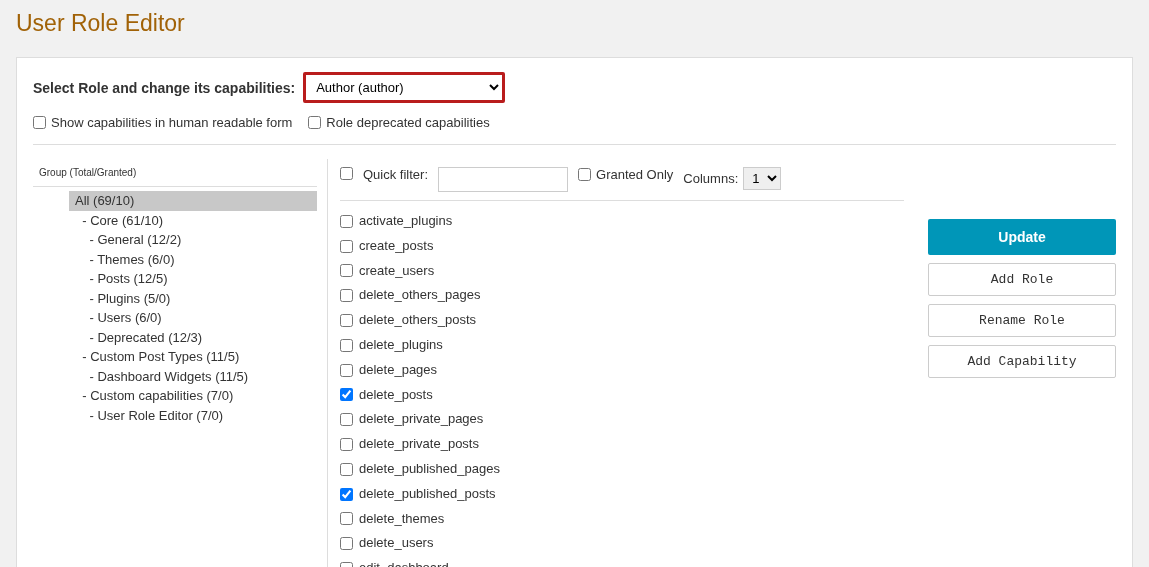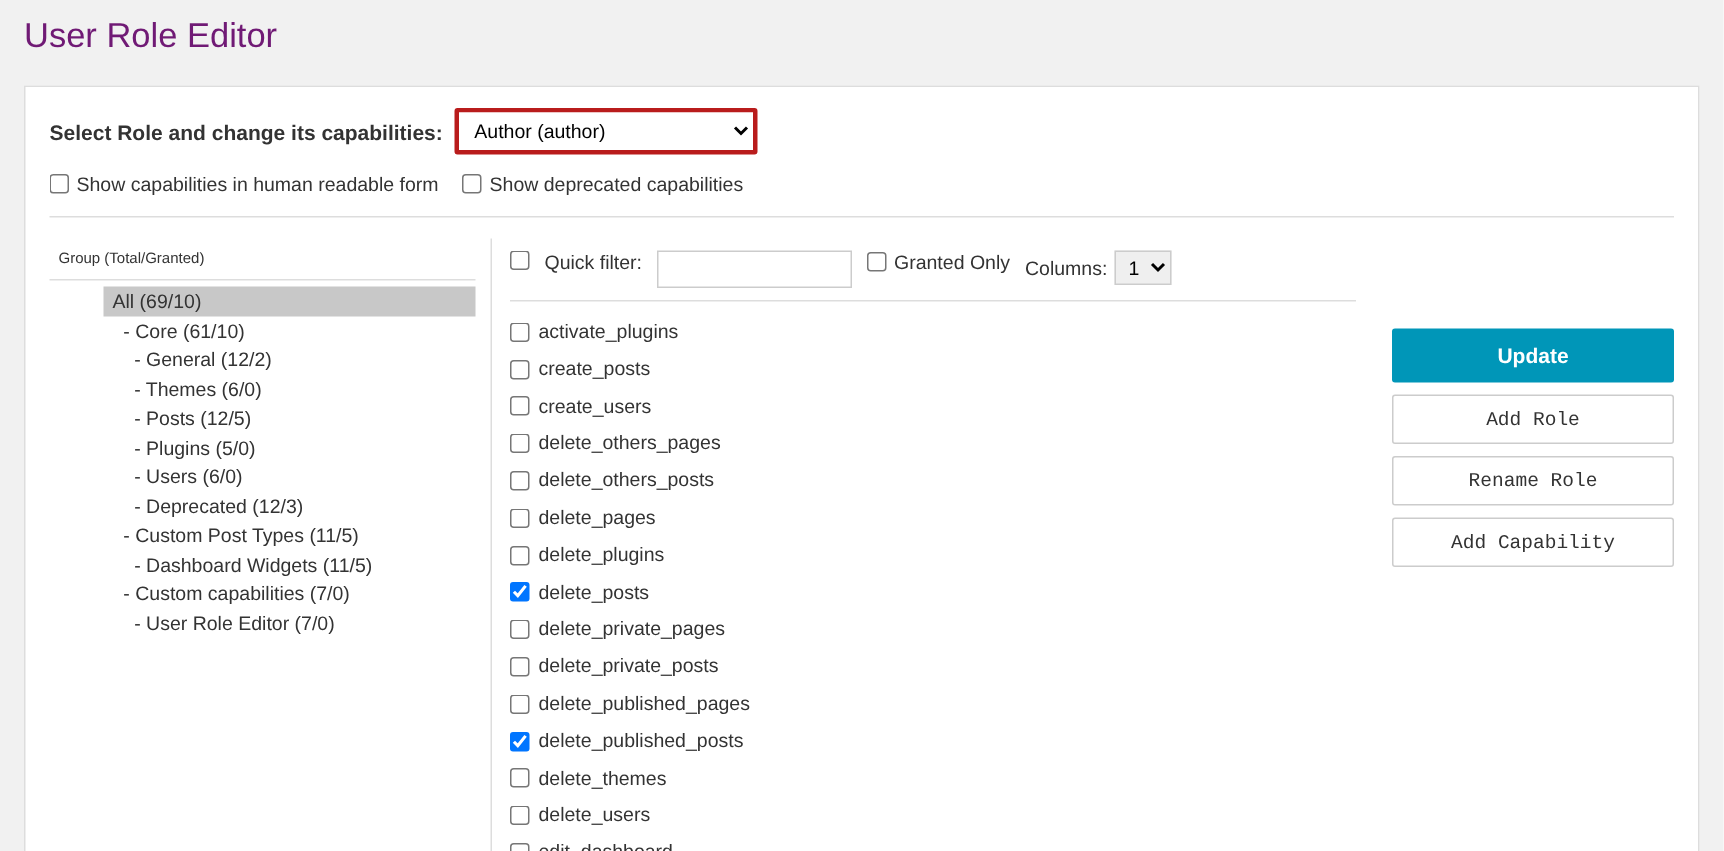--- a/index.html
+++ b/index.html
@@ -3,21 +3,21 @@
   <meta charset="utf-8">
   <style>
     * { box-sizing: border-box; margin: 0; padding: 0; }
     body { font-family: Arial, sans-serif; font-size: 13px; background: #f1f1f1; color: #333; }
 
     .page-wrap { background: #f1f1f1; padding: 10px 16px; }
 
     .page-title {
       font-size: 23px;
       font-weight: 400;
-      color: #701a75;
+      color: #a16207;
       margin-bottom: 12px;
       padding-bottom: 8px;
     }
 
     .main-container {
       background: #fff;
       border: 1px solid #ddd;
       padding: 14px 16px;
     }
 
@@ -224,21 +224,21 @@
       </div>
     </div>
 
     <div class="checkboxes-row">
       <label class="checkbox-label">
         <input type="checkbox" style="">
         <span>Show capabilities in human readable form</span>
       </label>
       <label class="checkbox-label">
         <input type="checkbox" style="">
-        <span>Show deprecated capabilities</span>
+        <span>Role deprecated capabilities</span>
       </label>
     </div>
 
     <div class="content-area">
 
       <div class="sidebar">
         <div class="sidebar-header">Group (Total/Granted)</div>
         <div class="sidebar-item active">All (69/10)</div>
         <div class="sidebar-item">&nbsp;&nbsp;- Core (61/10)</div>
         <div class="sidebar-item">&nbsp;&nbsp;&nbsp;&nbsp;- General (12/2)</div>
@@ -290,25 +290,25 @@
           <li class="cap-item">
             <input type="checkbox" style="">
             <span>delete_others_pages</span>
           </li>
           <li class="cap-item">
             <input type="checkbox" style="">
             <span>delete_others_posts</span>
           </li>
           <li class="cap-item">
             <input type="checkbox" style="">
+            <span>delete_plugins</span>
+          </li>
+          <li class="cap-item">
+            <input type="checkbox" style="">
             <span>delete_pages</span>
-          </li>
-          <li class="cap-item">
-            <input type="checkbox" style="">
-            <span>delete_plugins</span>
           </li>
           <li class="cap-item">
             <input type="checkbox" checked="" style="">
             <span>delete_posts</span>
           </li>
           <li class="cap-item">
             <input type="checkbox" style="">
             <span>delete_private_pages</span>
           </li>
           <li class="cap-item">

